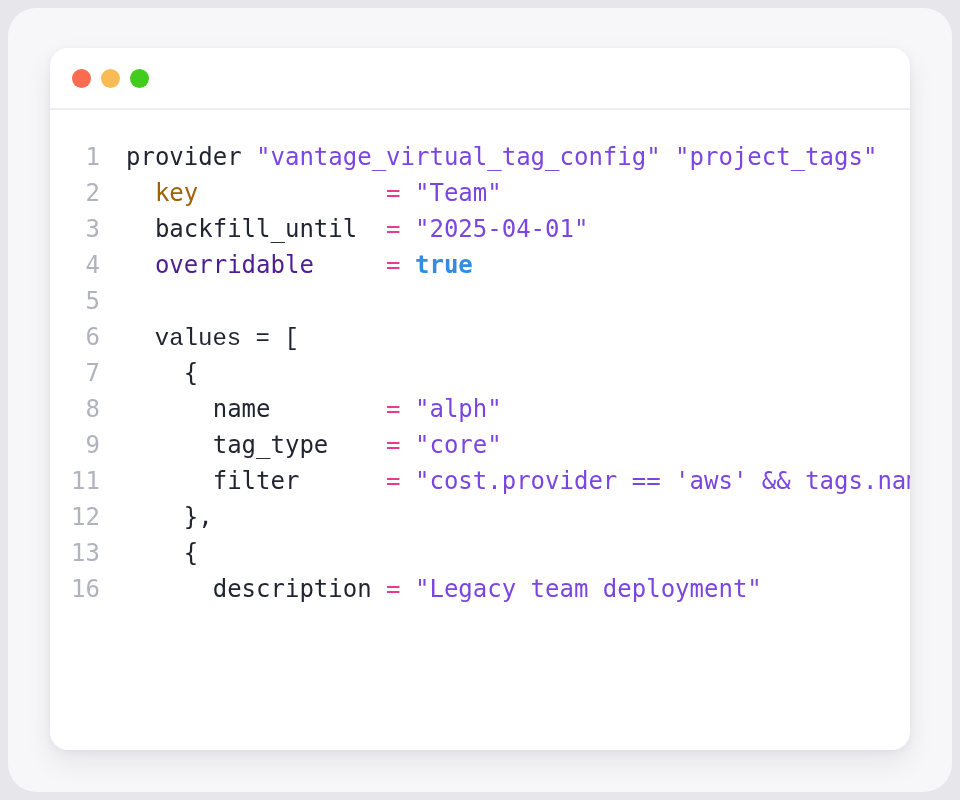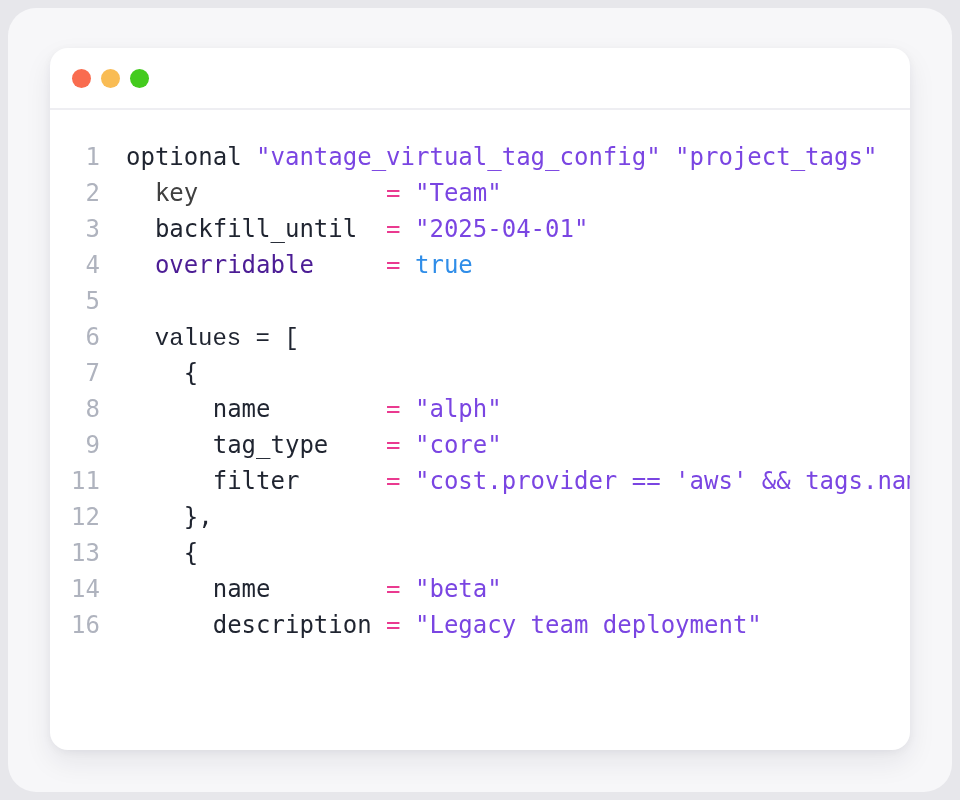--- a/index.html
+++ b/index.html
@@ -71,29 +71,28 @@
 <div class="frame">
   <div class="window">
     <div class="titlebar">
       <span style="display:flex; gap:10px;">
           <span class="dot" style="background: rgb(249, 108, 79);"></span>
           <span class="dot" style="background: rgb(249, 188, 84);"></span>
           <span class="dot" style="background: rgb(67, 203, 29);"></span>
         </span>
     </div>
     <div class="code">
-        <div class="line"><span class="ln">1</span><span class="src"><span style="color: rgb(31, 36, 48);">optional </span><span style="color: rgb(122, 69, 226);">"vantage_virtual_tag_config"</span><span style="color: rgb(31, 36, 48);"> </span><span style="color: rgb(122, 69, 226);">"project_tags"</span></span></div>
-        <div class="line"><span class="ln">2</span><span class="src"><span style="color: #404040;">  key             </span><span style="color: rgb(234, 58, 144);">= </span><span style="color: rgb(122, 69, 226);">"Team"</span></span></div>
+        <div class="line"><span class="ln">1</span><span class="src"><span style="color: rgb(31, 36, 48);">provider </span><span style="color: rgb(122, 69, 226);">"vantage_virtual_tag_config"</span><span style="color: rgb(31, 36, 48);"> </span><span style="color: rgb(122, 69, 226);">"project_tags"</span></span></div>
+        <div class="line"><span class="ln">2</span><span class="src"><span style="color: #a16207;">  key             </span><span style="color: rgb(234, 58, 144);">= </span><span style="color: rgb(122, 69, 226);">"Team"</span></span></div>
         <div class="line"><span class="ln">3</span><span class="src"><span style="color: rgb(31, 36, 48);">  backfill_until  </span><span style="color: rgb(234, 58, 144);">= </span><span style="color: rgb(122, 69, 226);">"2025-04-01"</span></span></div>
-        <div class="line"><span class="ln">4</span><span class="src"><span style="color: #4c1d95;">  overridable     </span><span style="color: rgb(234, 58, 144);">= </span><span style="color: rgb(47, 141, 232);">true</span></span></div>
+        <div class="line"><span class="ln">4</span><span class="src"><span style="color: #4c1d95;">  overridable     </span><span style="color: rgb(234, 58, 144);">= </span><span style="color: rgb(47, 141, 232); font-weight: bold;">true</span></span></div>
         <div class="line"><span class="ln">5</span><span class="src"></span></div>
         <div class="line"><span class="ln">6</span><span class="src"><span style="color: rgb(31, 36, 48); font-family: Liberation Mono, monospace;">  values = [</span></span></div>
         <div class="line"><span class="ln">7</span><span class="src"><span style="color: rgb(31, 36, 48);">    {</span></span></div>
         <div class="line"><span class="ln">8</span><span class="src"><span style="color: rgb(31, 36, 48);">      name        </span><span style="color: rgb(234, 58, 144);">= </span><span style="color: rgb(122, 69, 226);">"alph"</span></span></div>
         <div class="line"><span class="ln">9</span><span class="src"><span style="color: rgb(31, 36, 48);">      tag_type    </span><span style="color: rgb(234, 58, 144);">= </span><span style="color: rgb(122, 69, 226);">"core"</span></span></div>
         <div class="line"><span class="ln">11</span><span class="src"><span style="color: rgb(31, 36, 48);">      filter      </span><span style="color: rgb(234, 58, 144);">= </span><span style="color: rgb(122, 69, 226);">"cost.provider == 'aws' &amp;&amp; tags.nam</span></span></div>
         <div class="line"><span class="ln">12</span><span class="src"><span style="color: rgb(31, 36, 48);">    },</span></span></div>
         <div class="line"><span class="ln">13</span><span class="src"><span style="color: rgb(31, 36, 48);">    {</span></span></div>
-        <div class="line"><span class="ln">14</span><span class="src"><span style="color: rgb(31, 36, 48);">      name        </span><span style="color: rgb(234, 58, 144);">= </span><span style="color: rgb(122, 69, 226);">"beta"</span></span></div>
         <div class="line"><span class="ln">16</span><span class="src"><span style="color: rgb(31, 36, 48);">      description </span><span style="color: rgb(234, 58, 144);">= </span><span style="color: rgb(122, 69, 226);">"Legacy team deployment"</span></span></div>
       </div>
   </div>
 </div>
 
 </body></html>

